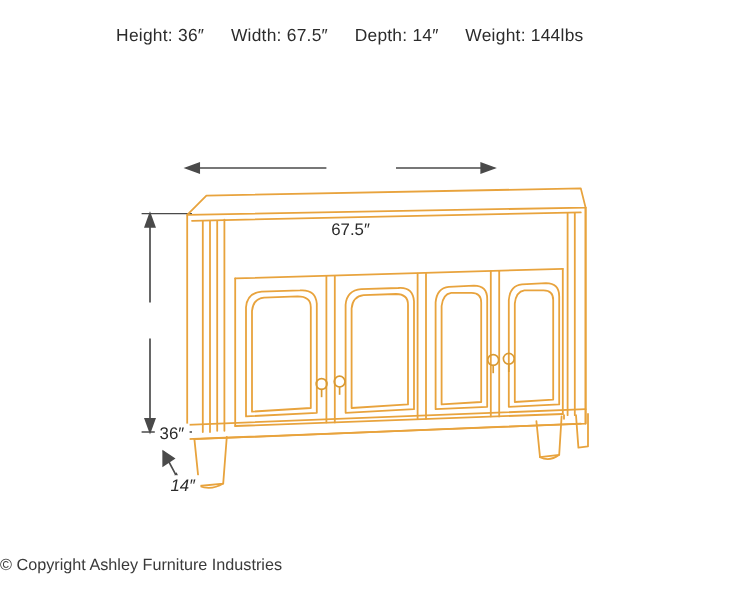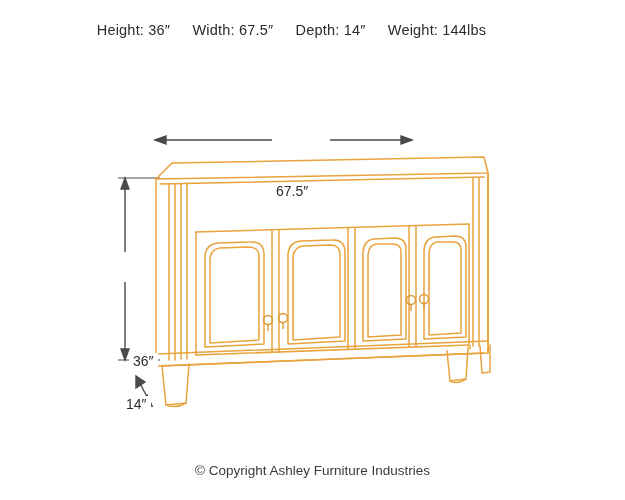--- a/index.html
+++ b/index.html
@@ -33,42 +33,42 @@
   }
   .specs-line .spec {
     display: inline-block;
     margin: 0 9px;
   }
   .copyright {
     position: absolute;
     bottom: 22px;
     left: 0;
     width: 625px;
-    text-align: center;
+    text-align: left;
     font-size: 13.5px;
     color: #3a3a3a;
   }
   .drawing {
     position: absolute;
     top: 60px;
     left: 0;
     width: 625px;
     height: 390px;
   }
   .dim-label {
     position: absolute;
     font-size: 14px;
     color: #2b2b2b;
     background: #ffffff;
     padding: 0 4px;
     white-space: nowrap;
   }
   #lbl-width { top: 123px; left: 272px; }
   #lbl-height { top: 249px; left: 129px; margin-top: 44px; }
-  #lbl-depth { top: 336px; left: 122px; }
+  #lbl-depth { top: 336px; left: 138px; font-style: italic; }
 </style>
 </head>
 <body>
 
 <div class="page">
 
   <div class="specs-line">
     <span class="spec">Height: 36″</span>
     <span class="spec">Width: 67.5″</span>
     <span class="spec">Depth: 14″</span>

